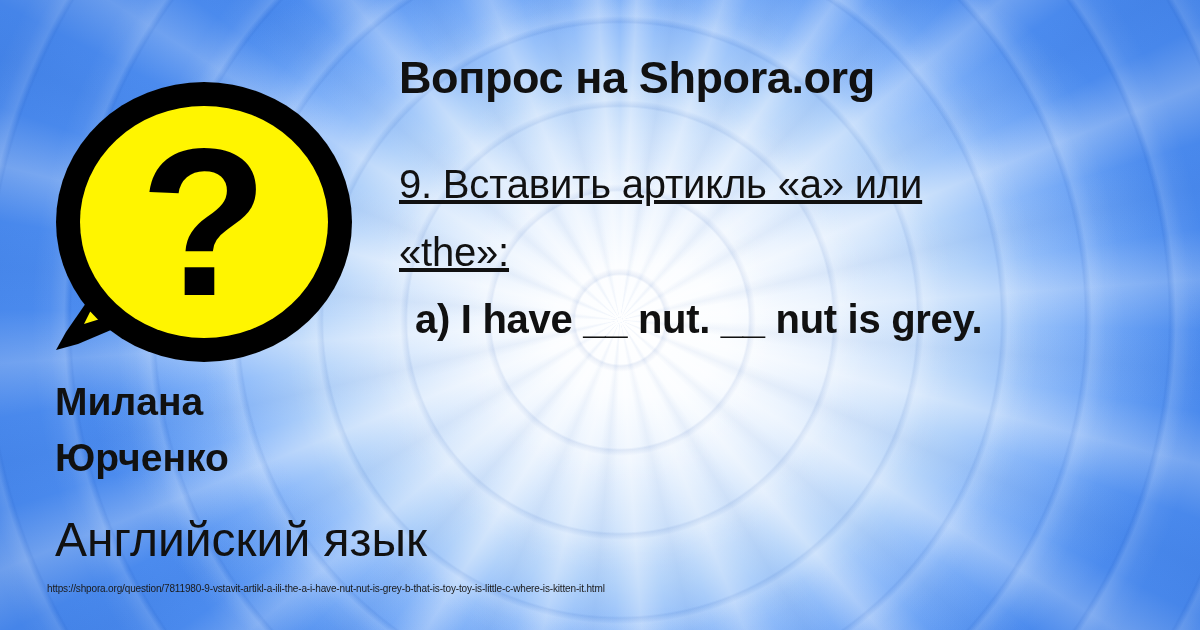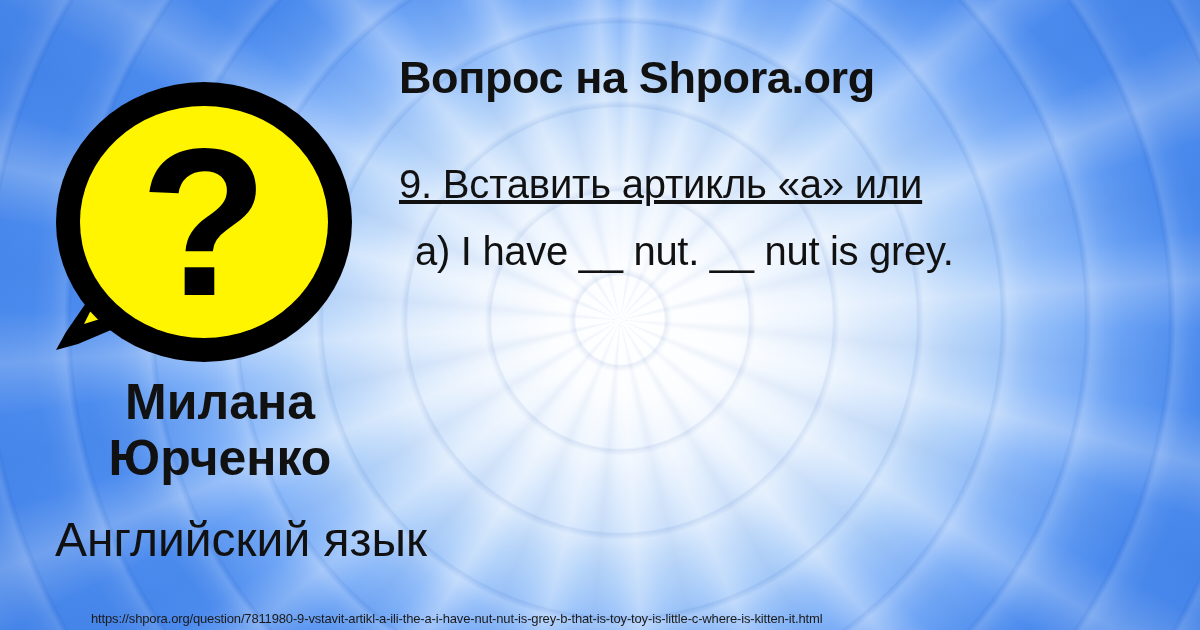--- a/index.html
+++ b/index.html
@@ -179,53 +179,51 @@
     font-size: 40px;
     font-weight: normal;
     line-height: 68px;
     white-space: nowrap;
     letter-spacing: -0.2px;
     text-decoration: underline;
   }
   .aline {
     color: #111111;
     font-size: 40px;
-    font-weight: normal;
+    font-weight: bold;
     line-height: 66px;
     white-space: nowrap;
     padding-left: 16px;
     letter-spacing: -0.3px;
   }
 
   #author {
     left: 55px;
     top: 374px;
     width: 330px;
-    font-size: 50px;
+    font-size: 39px;
     font-weight: bold;
     line-height: 56px;
     white-space: normal;
-    text-align: center;
   }
   #subject {
     left: 55px;
     top: 512px;
     font-size: 48px;
     font-weight: normal;
   }
 
   #url {
     position: absolute;
     left: 47px;
-    top: 611px;
-    font-size: 13px;
+    top: 583px;
+    font-size: 10px;
     color: #1a1a1a;
     white-space: nowrap;
     letter-spacing: -0.15px;
-    margin-left: 44px;
   }
 </style>
 </head>
 <body>
 
 <div id="canvas">
 
   <div class="bg-layer bg-base"></div>
   <div class="bg-layer bg-rays"></div>
   <div class="bg-layer bg-arcs"></div>
@@ -248,20 +246,21 @@
       <ellipse cx="156" cy="144" rx="148" ry="140" fill="#000000"></ellipse>
       <ellipse cx="156" cy="144" rx="124" ry="116" fill="#FFF500"></ellipse>
       <text x="156" y="144" text-anchor="middle" dominant-baseline="central" font-family="Liberation Sans, sans-serif" font-size="210" font-weight="bold" fill="#000000">?</text>
     </svg>
   </div>
 
   <div class="txt" id="title">Вопрос на Shpora.org</div>
 
   <div id="question-block">
     <div class="qline">9. Вставить артикль «a» или</div>
+    <div class="qline">«the»:</div>
     <div class="aline">a) I have __ nut. __ nut is grey.</div>
   </div>
 
   <div class="txt" id="author">Милана Юрченко</div>
 
   <div class="txt" id="subject">Английский язык</div>
 
   <div id="url">https://shpora.org/question/7811980-9-vstavit-artikl-a-ili-the-a-i-have-nut-nut-is-grey-b-that-is-toy-toy-is-little-c-where-is-kitten-it.html</div>
 
 </div>

